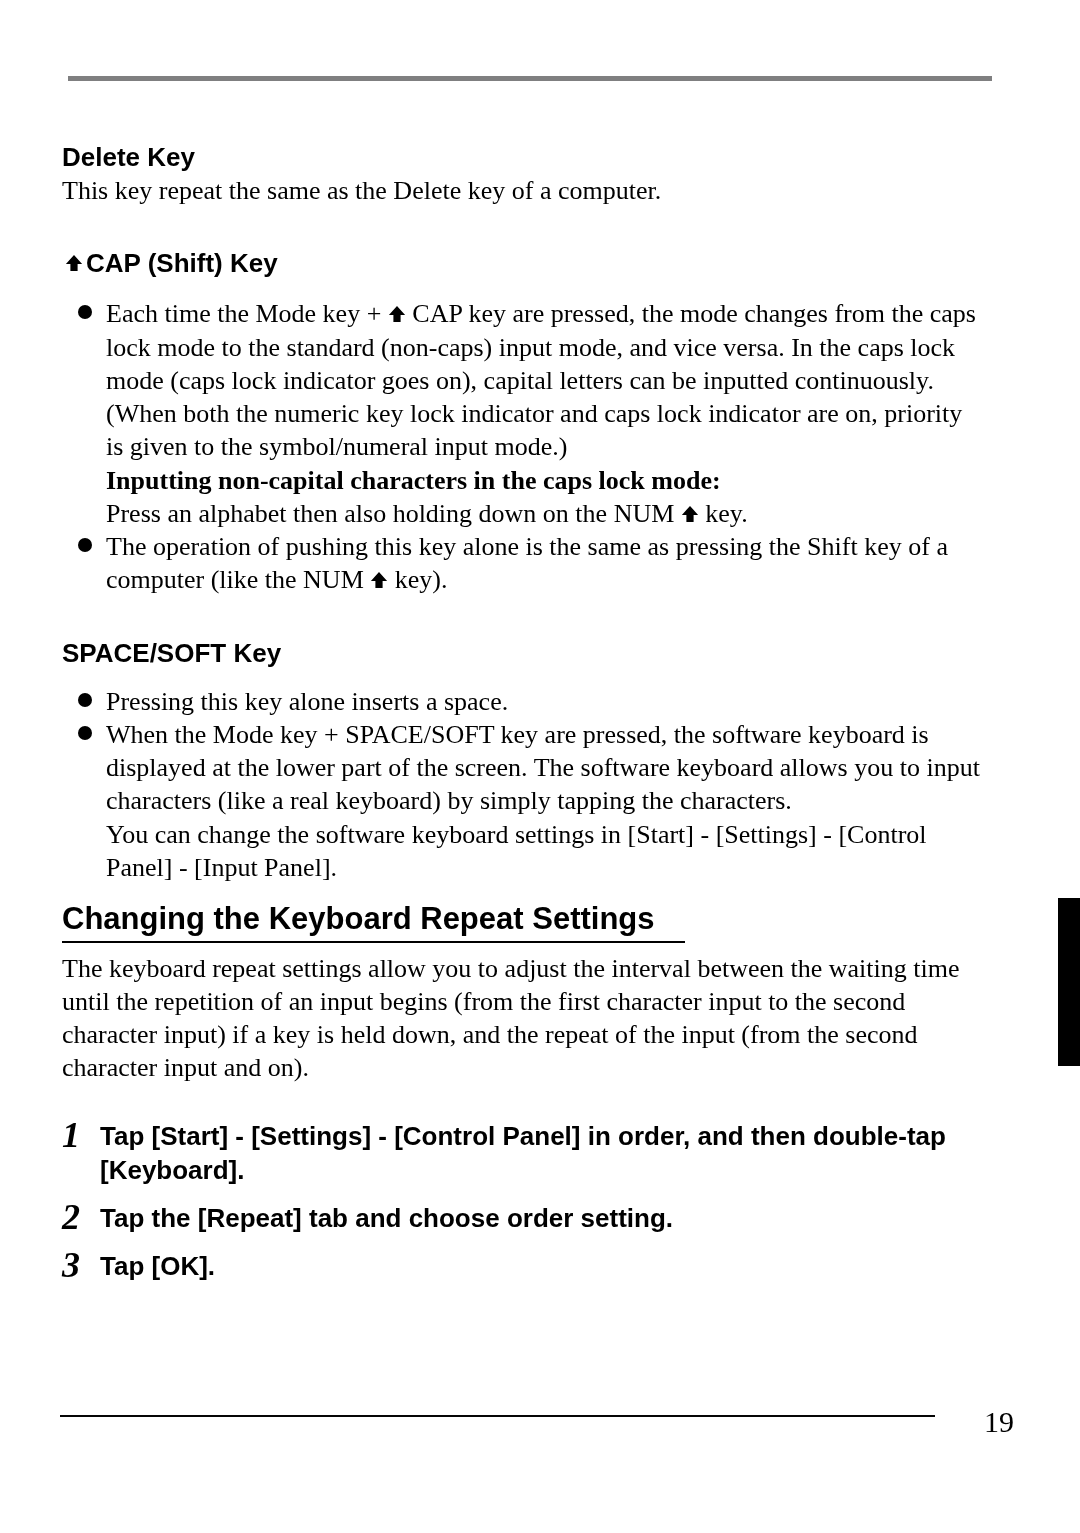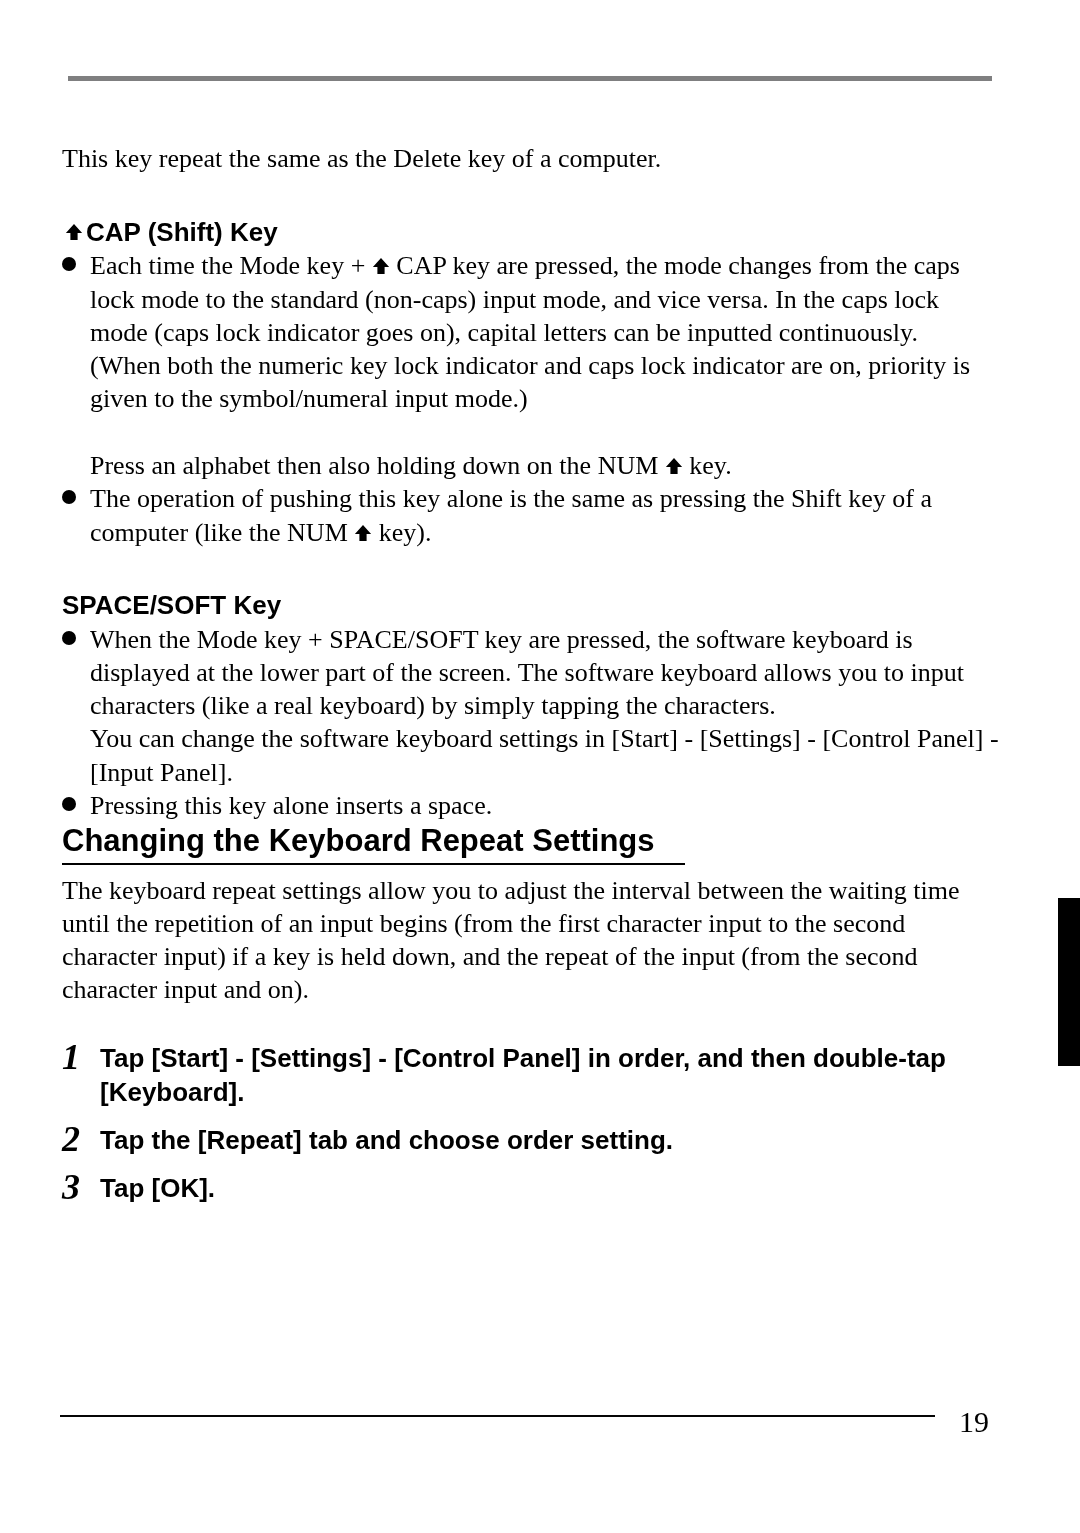--- a/index.html
+++ b/index.html
@@ -48,21 +48,21 @@
   }
   .icon-line .lead-icon svg {
     width: 18px;
     height: 18px;
     display: block;
     margin-top: 5px;
   }
   .bullets {
     list-style: none;
     padding: 0;
-    margin: 0;
+    margin: 16px;
   }
   .bullets > li {
     position: relative;
     padding-left: 28px;
     font-size: 26px;
     line-height: 1.28;
   }
   .bullets > li::before {
     content: "";
     position: absolute;
@@ -135,34 +135,35 @@
   }
   .bottom-rule {
     position: absolute;
     left: 60px;
     bottom: 116px;
     width: 875px;
     border-top: 2px solid #050505;
   }
   .page-number {
     position: absolute;
-    right: 91px;
+    right: 66px;
     bottom: 94px;
     font-size: 30px;
   }
   .nowrap { white-space: nowrap; }
 </style>
 </head>
 <body>
 
 <div class="page">
 
   <div class="top-rule"></div>
 
   <div>
+    <div class="h-sub sans-b">Delete Key</div>
     <div class="body">This key repeat the same as the Delete key of a computer.</div>
   </div>
 
   <div class="block">
     <div class="icon-line">
       <span class="lead-icon">
         <svg viewBox="0 0 20 20">
             <path d="M10 1 L19 11 L14 11 L14 19 L6 19 L6 11 L1 11 Z" fill="#000"></path>
           </svg>
       </span>
@@ -170,42 +171,43 @@
     </div>
 
     <ul class="bullets">
       <li>
         <span>Each time the Mode key + </span><span class="inline-icon nowrap"><svg viewBox="0 0 20 20">
               <path d="M10 1 L19 11 L14 11 L14 19 L6 19 L6 11 L1 11 Z" fill="#000"></path>
             </svg></span><span> CAP key are pressed, the mode changes from the caps lock mode to the standard (non-caps) input mode, and vice versa. In the caps lock mode (caps lock indicator goes on), capital letters can be inputted continuously.</span>
         <br>
         <span>(When both the numeric key lock indicator and caps lock indicator are on, priority is given to the symbol/numeral input mode.)</span>
         <br>
+        <span class="inner-bold">Inputting non-capital characters in the caps lock mode:</span>
         <br>
         <span>Press an alphabet then also holding down on the NUM </span><span class="inline-icon nowrap"><svg viewBox="0 0 20 20">
               <path d="M10 1 L19 11 L14 11 L14 19 L6 19 L6 11 L1 11 Z" fill="#000"></path>
             </svg></span><span> key.</span>
       </li>
       <li>
         <span>The operation of pushing this key alone is the same as pressing the Shift key of a computer (like the NUM </span><span class="inline-icon nowrap"><svg viewBox="0 0 20 20">
               <path d="M10 1 L19 11 L14 11 L14 19 L6 19 L6 11 L1 11 Z" fill="#000"></path>
             </svg></span><span> key).</span>
       </li>
     </ul>
   </div>
 
   <div class="block">
     <div class="h-sub sans-b">SPACE/SOFT Key</div>
     <ul class="bullets">
+      <li><span>Pressing this key alone inserts a space.</span></li>
       <li>
         <span>When the Mode key + SPACE/SOFT key are pressed, the software keyboard is displayed at the lower part of the screen. The software keyboard allows you to input characters (like a real keyboard) by simply tapping the characters.</span>
         <br>
         <span>You can change the software keyboard  settings in [Start] - [Settings] - [Control Panel] - [Input Panel].</span>
       </li>
-      <li><span>Pressing this key alone inserts a space.</span></li>
     </ul>
   </div>
 
   <div class="section-title-wrap">
     <div class="section-title">Changing the Keyboard Repeat Settings</div>
     <div class="section-body">The keyboard repeat settings allow you to adjust the interval between the waiting time until the repetition of an input begins (from the first character input to the second character input) if a key is held down, and the repeat of the input (from the second character input and on).</div>
 
     <ol class="steps">
       <li><span>Tap [Start] - [Settings] - [Control Panel] in order, and then double-tap [Keyboard].</span></li>
       <li><span>Tap the [Repeat] tab and choose order setting.</span></li>

